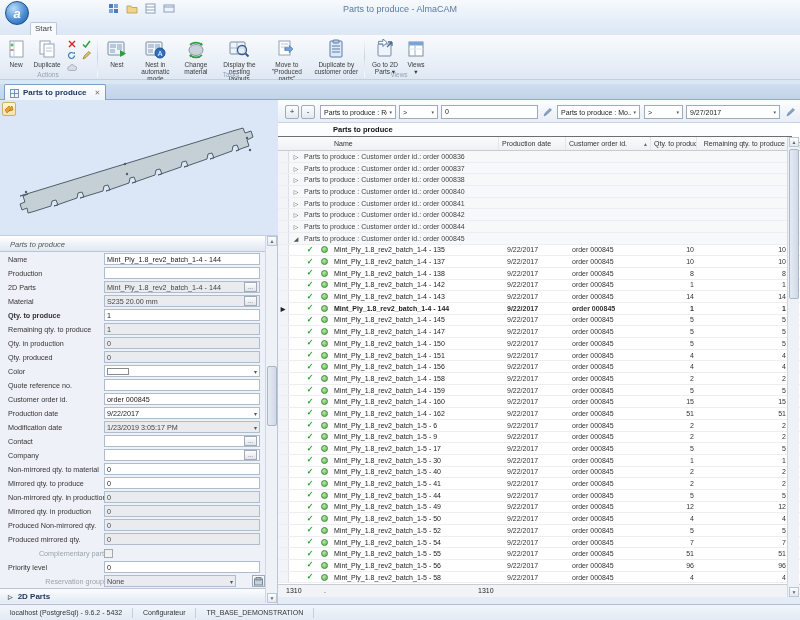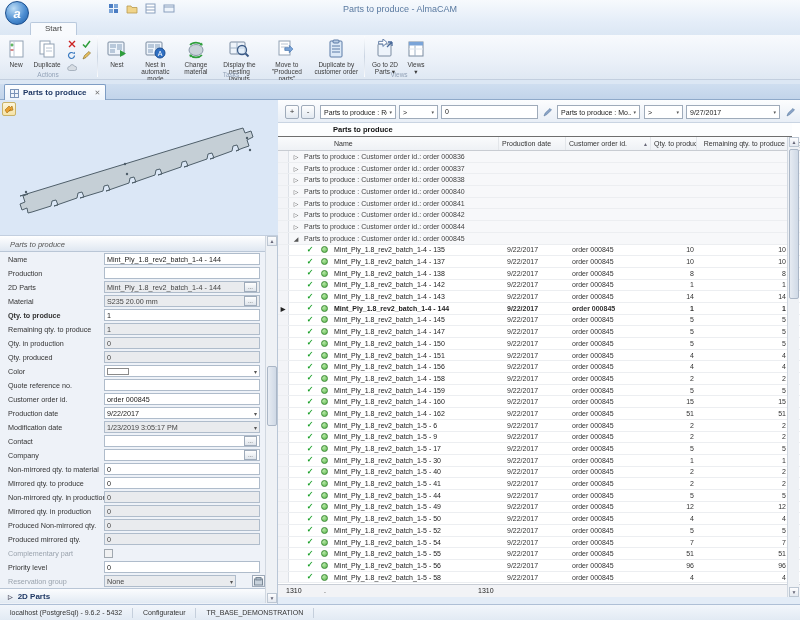--- a/index.html
+++ b/index.html
@@ -13,21 +13,21 @@
     background:radial-gradient(circle at 35% 30%, #bcdcf5, #4d8ed2 55%, #1c5ba5);
     color:#fff; font-style:italic; font-weight:bold; font-size:13px; text-align:center; line-height:23px;
     border:1px solid #1b4f8e; z-index:5; }
   .qat { position:absolute; left:108px; top:3px; display:flex; gap:7px; }
   .qat svg { display:block; }
   .win-title { position:absolute; left:0; right:0; top:4px; text-align:center; font-size:9px; color:#5a7aa0; }
 
   
   .tabstrip { position:absolute; left:0; top:22px; width:800px; height:13px;
     background:linear-gradient(#e4edf8,#dce7f4); }
-  .rtab { position:absolute; left:30px; top:0; height:13px; padding:0 14px; background:#f8fafd;
+  .rtab { position:absolute; left:30px; top:0; height:13px; padding:0 4px; background:#f8fafd;
     border:1px solid #b9c9dd; border-bottom:none; border-radius:2px 2px 0 0;
     font-size:8px; line-height:12px; color:#444; }
 
   
   .ribbon { position:absolute; left:0; top:35px; width:800px; height:45px;
     background:linear-gradient(#f8fafd,#eaf0f8 60%,#dfe8f3); border-bottom:1px solid #c3cfdf;
     display:flex; align-items:stretch; }
   .rgroup { position:relative; display:flex; align-items:flex-start; padding:1px 2px 10px 2px; }
   .rgroup-label { position:absolute; left:0; right:0; bottom:1px; text-align:center;
     font-size:6.5px; color:#94a3b8; }
@@ -58,21 +58,21 @@
   .preview-btn { position:absolute; left:2px; top:2px; width:14px; height:14px;
     background:linear-gradient(#fdf6da,#f5e3a8); border:1px solid #c9b268; border-radius:2px;
     display:flex; align-items:center; justify-content:center; }
   .prop-header { position:absolute; left:0; top:136px; width:265px; height:16px;
     background:linear-gradient(#ffffff,#dfe7f1); border-bottom:1px solid #b9c6d6;
     font-size:7.5px; font-style:italic; color:#555; padding:4px 0 0 10px; }
   .prop-grid { position:absolute; left:0; top:152px; width:265px; height:336px; overflow:hidden; }
   .prow { height:14px; display:flex; align-items:center; position:relative; }
   .plabel { position:absolute; left:8px; width:96px; font-size:7.2px; color:#333; white-space:nowrap; overflow:hidden; }
   .plabel.bold { font-weight:bold; }
-  .plabel.dis { color:#9aa3ad; }
+  .plabel.dis { color:#9aa3ad;text-align:right; }
   .pfield { position:absolute; left:104px; width:156px; height:12px; background:#fff;
     border:1px solid #afbccb; display:flex; align-items:center; padding:0 2px; }
   .pfield.ro { background:#e9ebee; }
   .pval { font-size:7.2px; color:#222; white-space:nowrap; overflow:hidden; flex:1; }
   .pfield.ro .pval { color:#444; }
   .pcaret { font-size:6px; color:#555; margin-left:2px; }
   .pbtn { width:13px; height:10px; background:linear-gradient(#fefefe,#dfe5ec); border:1px solid #9fabba;
     font-size:6px; line-height:8px; text-align:center; color:#333; margin-left:2px; }
   .swatch { width:22px; height:7px; background:#fff; border:1px solid #8a8a8a; margin-right:3px; }
   .pcheck { position:absolute; left:104px; width:9px; height:9px; background:#f0f1f2; border:1px solid #a0a8b0; }

